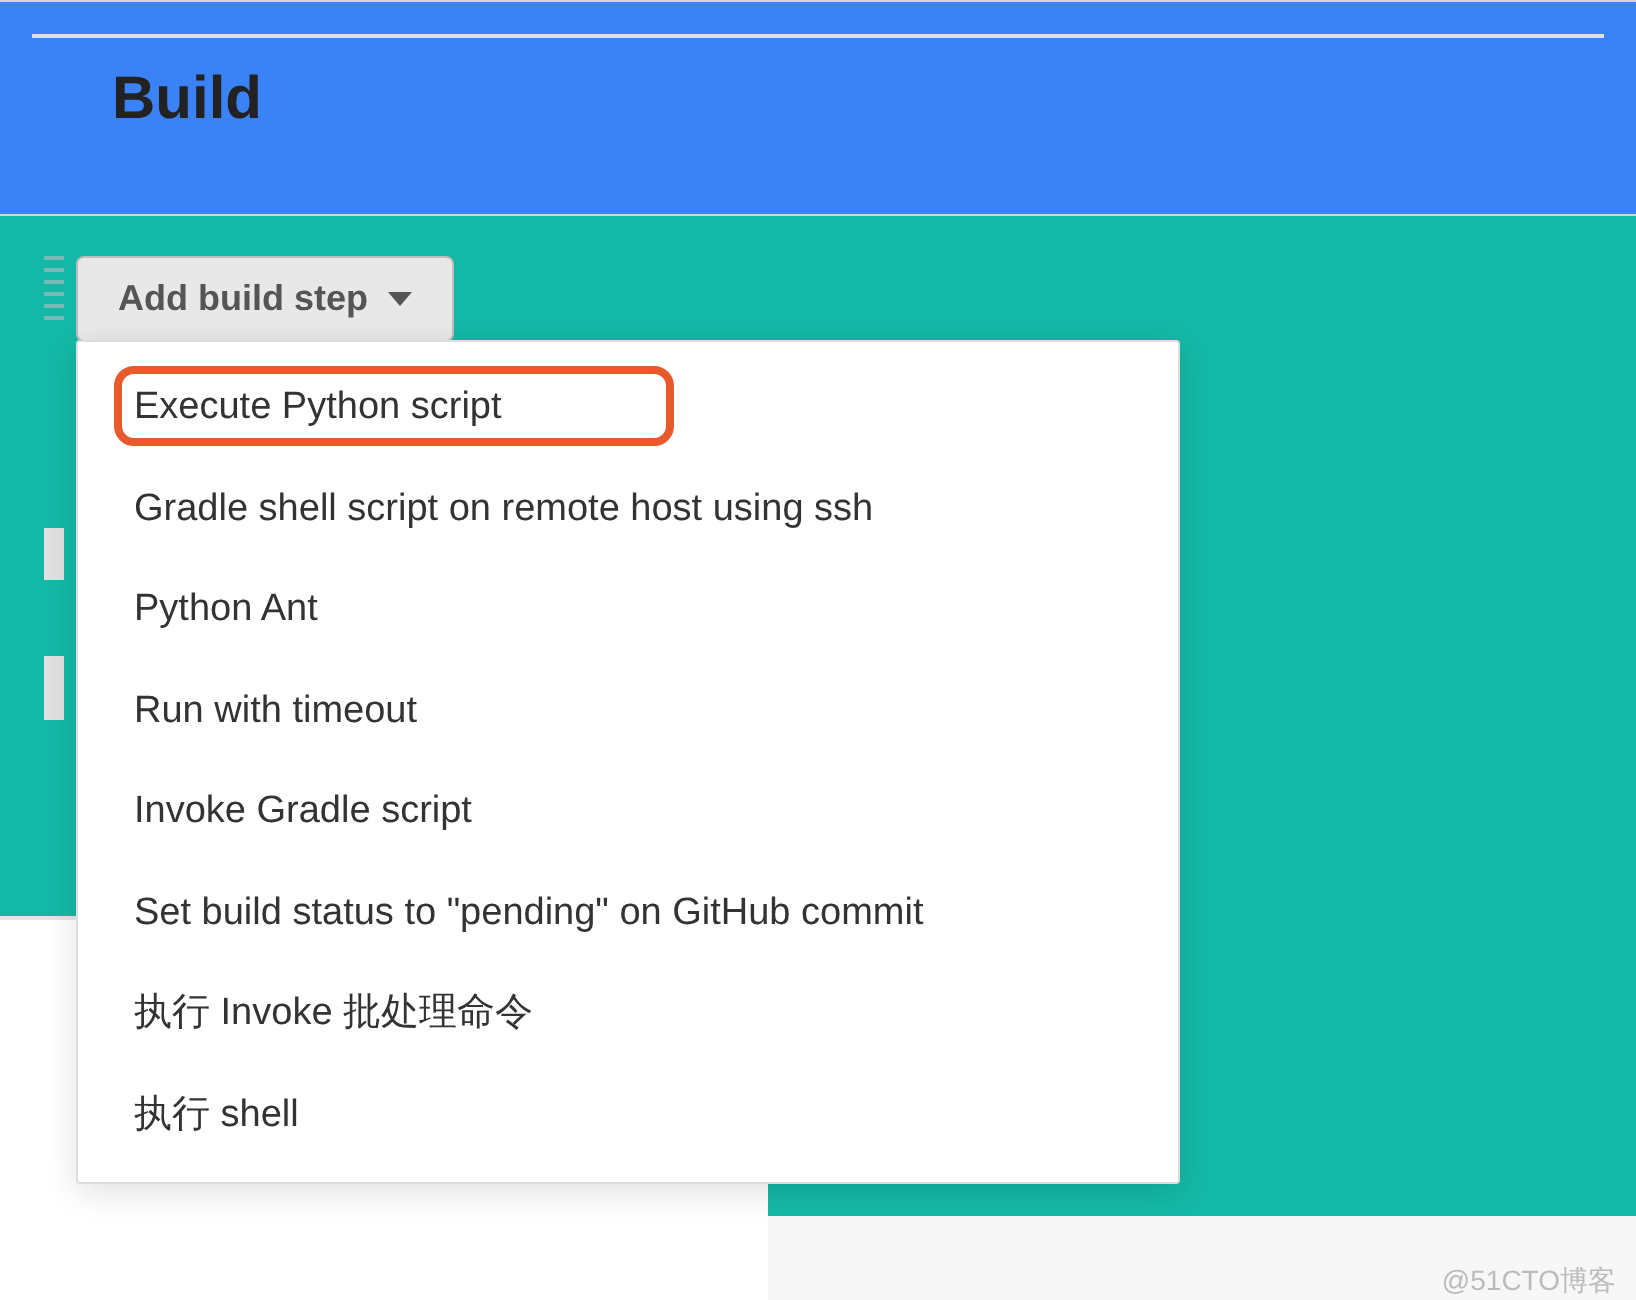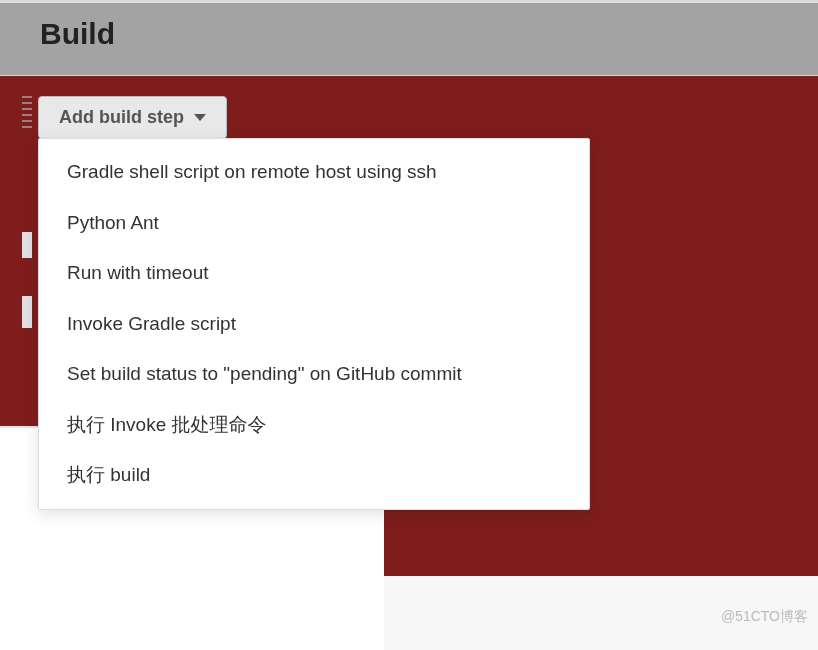--- a/index.html
+++ b/index.html
@@ -9,37 +9,37 @@
     }
     body {
       font-family: -apple-system, BlinkMacSystemFont, "Segoe UI", Helvetica, Arial, sans-serif;
       background: #f7f7f7;
       width: 818px;
       height: 650px;
       overflow: hidden;
       position: relative;
     }
     .section {
-      background: #a3a3a3;
+      background: #3b82f6;
       border-top: 1px solid #d6d6d6;
       border-bottom: 1px solid #d6d6d6;
-      padding: 0;
+      padding: 16px;
     }
     .section-header {
       padding: 14px 0 24px 40px;
       border-top: 2px solid #e0e0e0;
     }
     .section-title {
       font-size: 30px;
       font-weight: 700;
       color: #222;
     }
     .section-body {
       padding: 0 0 0 22px;
-      background: #7f1d1d;
+      background: #14b8a6;
       position: relative;
       min-height: 500px;
     }
     .drag-handle {
       position: absolute;
       left: 22px;
       top: 20px;
       width: 10px;
       height: 36px;
       background: repeating-linear-gradient(
@@ -118,21 +118,21 @@
       position: absolute;
       left: 22px;
       top: 220px;
       width: 10px;
       height: 32px;
       background: #e0e0e0;
     }
     .watermark {
       position: absolute;
       right: 10px;
-      bottom: 24px;
+      bottom: 0;
       color: #bbb;
       font-size: 14px;
     }
     .bottom-area {
       position: absolute;
       left: 0;
       top: 350px;
       width: 384px;
       height: 300px;
       background: #fff;
@@ -155,37 +155,41 @@
   <button class="add-btn">
     <span>Add build step</span>
     <span class="caret-down"></span>
   </button>
 
   <div class="placeholder-left"></div>
   <div class="placeholder-left-2"></div>
   <div class="bottom-area"></div>
 
   <div class="dropdown-menu">
+    <div class="menu-item highlighted">
+      <span>Execute Python script</span>
+      <span class="highlight-box"></span>
+    </div>
     <div class="menu-item">
       <span>Gradle shell script on remote host using ssh</span>
     </div>
     <div class="menu-item">
       <span>Python Ant</span>
     </div>
     <div class="menu-item">
       <span>Run with timeout</span>
     </div>
     <div class="menu-item">
       <span>Invoke Gradle script</span>
     </div>
     <div class="menu-item">
       <span>Set build status to "pending" on GitHub commit</span>
     </div>
     <div class="menu-item">
       <span>执行 Invoke 批处理命令</span>
     </div>
     <div class="menu-item">
-      <span>执行 build</span>
+      <span>执行 shell</span>
     </div>
   </div>
 </div>
 
 <div class="watermark">@51CTO博客</div>
 
 </body></html>

